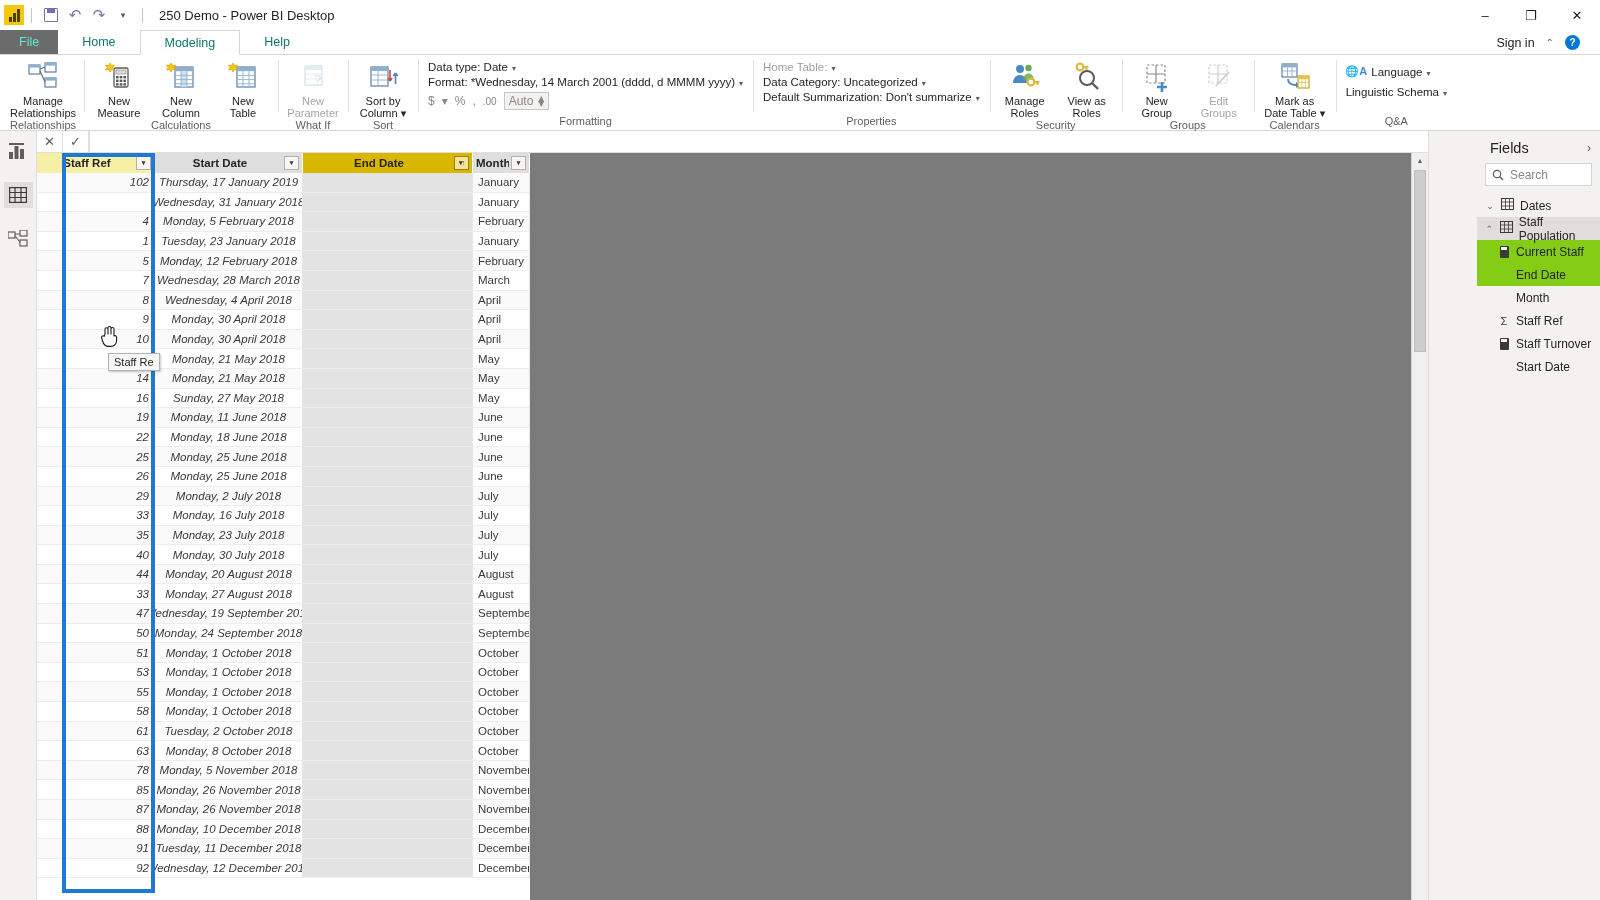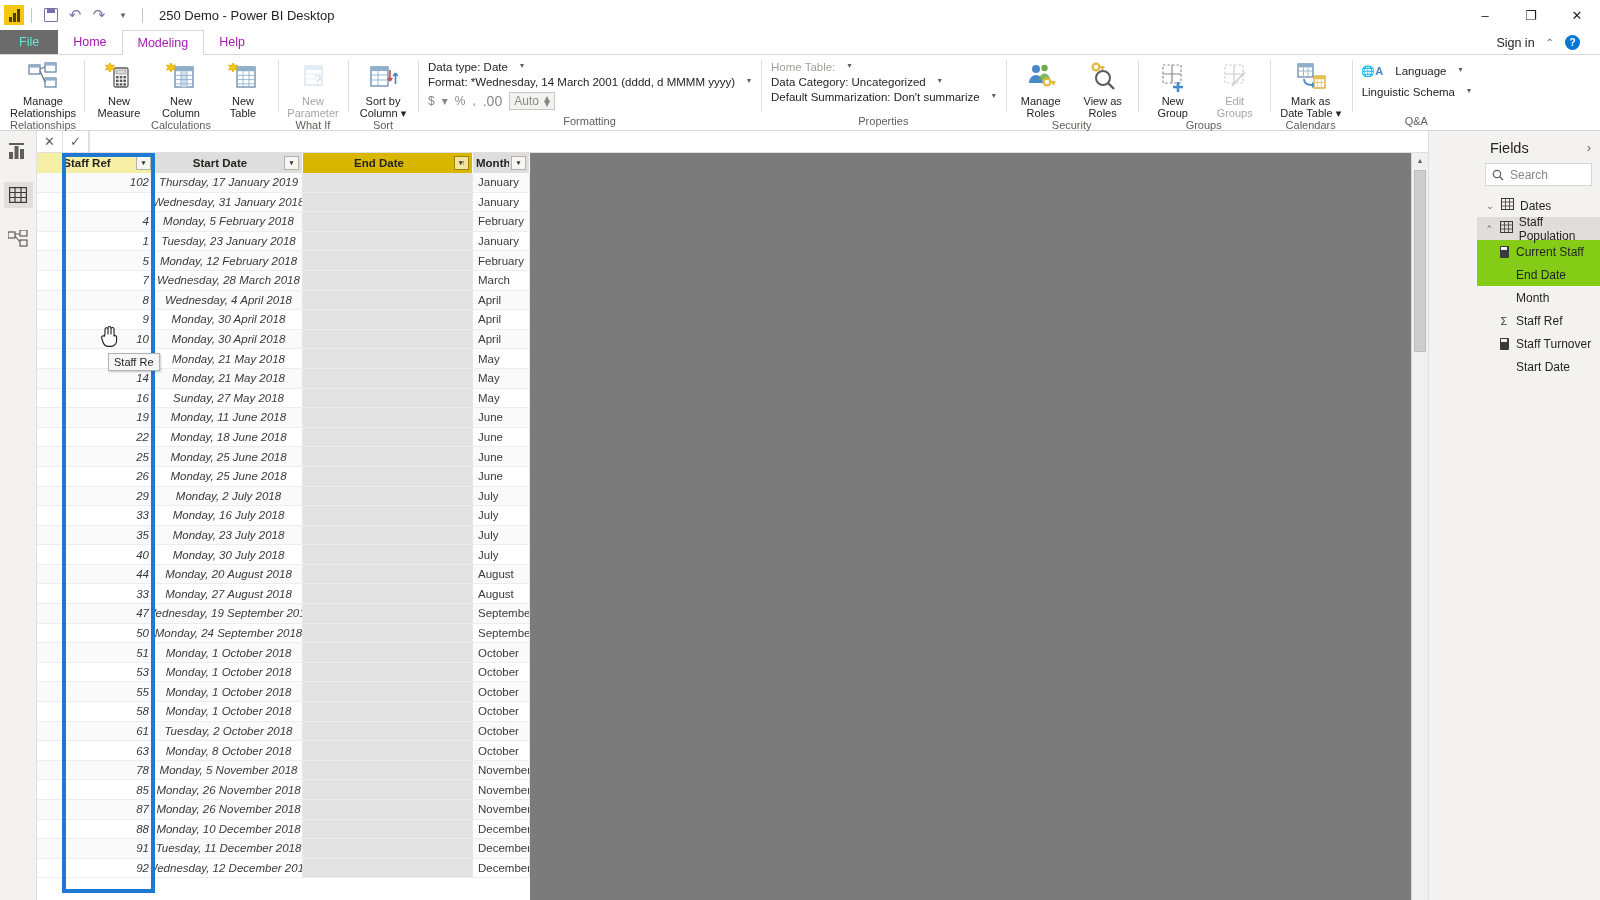--- a/index.html
+++ b/index.html
@@ -39,22 +39,22 @@
     width:46px; height:30px; display:flex; align-items:center; justify-content:center;
     font-size:13px; color:#201f1e;
   }
 
   
   .tabstrip {
     height:25px; background:#fff; display:flex; align-items:stretch;
     position:relative; border-bottom:1px solid #d6d6d6;
   }
   .tab {
-    padding:0 15px; display:flex; align-items:center; font-size:12.5px;
-    color:#a21caf; cursor:default; white-space:nowrap;
+    padding:0 24px; display:flex; align-items:center; font-size:12.5px;
+    color:#0f766e; cursor:default; white-space:nowrap;
   }
   .tab.file { background:#6b6b6b; color:#5eead4; padding:0 19px; }
   .tab.active {
     background:#fff; border:1px solid #d6d6d6; border-bottom:1px solid #fff;
     margin-bottom:-1px; position:relative; z-index:2;
   }
   .tabstrip-right { position:absolute; right:20px; top:0; height:25px; display:flex; align-items:center; gap:11px; }
   .signin { font-size:12.5px; color:#252423; }
   .chev { font-size:10px; color:#605e5c; }
   .help-ico {
@@ -83,21 +83,21 @@
   .bigbtn .lbl {
     font-size:11px; line-height:12px; text-align:center; color:#252423; margin-top:3px;
   }
   .bigbtn.wide { width:74px; }
   .ico32 { width:32px; height:32px; position:relative; }
 
   
   .ico32 svg { display:block; }
 
   .textcol { display:flex; flex-direction:column; justify-content:flex-start; padding:3px 6px 0 6px; gap:3px; }
-  .textrow { font-size:11.5px; color:#252423; white-space:nowrap; display:flex; align-items:flex-start; gap:12px; }
+  .textrow { font-size:11.5px; color:#252423; white-space:nowrap; display:flex; align-items:flex-end; gap:4px; }
   .textrow.dim { color:#a19f9d; }
   .caret { font-size:8px; color:#605e5c; }
   .fmt-icons { display:flex; align-items:center; gap:7px; margin-top:1px; }
   .fmt-icons span { font-size:12px; color:#8a8886; }
   .auto-box {
     border:1px solid #c8c6c4; background:#f3f2f1; font-size:11px; color:#605e5c;
     padding:1px 4px; display:flex; align-items:center; gap:5px;
   }
   .spinner { display:flex; flex-direction:column; font-size:6px; line-height:5px; color:#605e5c; }
 
@@ -402,21 +402,21 @@
           </div>
           <div class="textrow">
             <span>Format: *Wednesday, 14 March 2001 (dddd, d MMMM yyyy)</span>
             <span class="caret">▾</span>
           </div>
           <div class="fmt-icons">
             <span>$</span>
             <span class="caret">▾</span>
             <span>%</span>
             <span>,</span>
-            <span style="font-size:14px">.00</span>
+            <span style="font-size:10px">.00</span>
             <span class="auto-box">
               <span>Auto</span>
               <span class="spinner">
                   <span>▴</span>
                   <span>▾</span>
                 </span>
             </span>
           </div>
         </div>
       </div>

